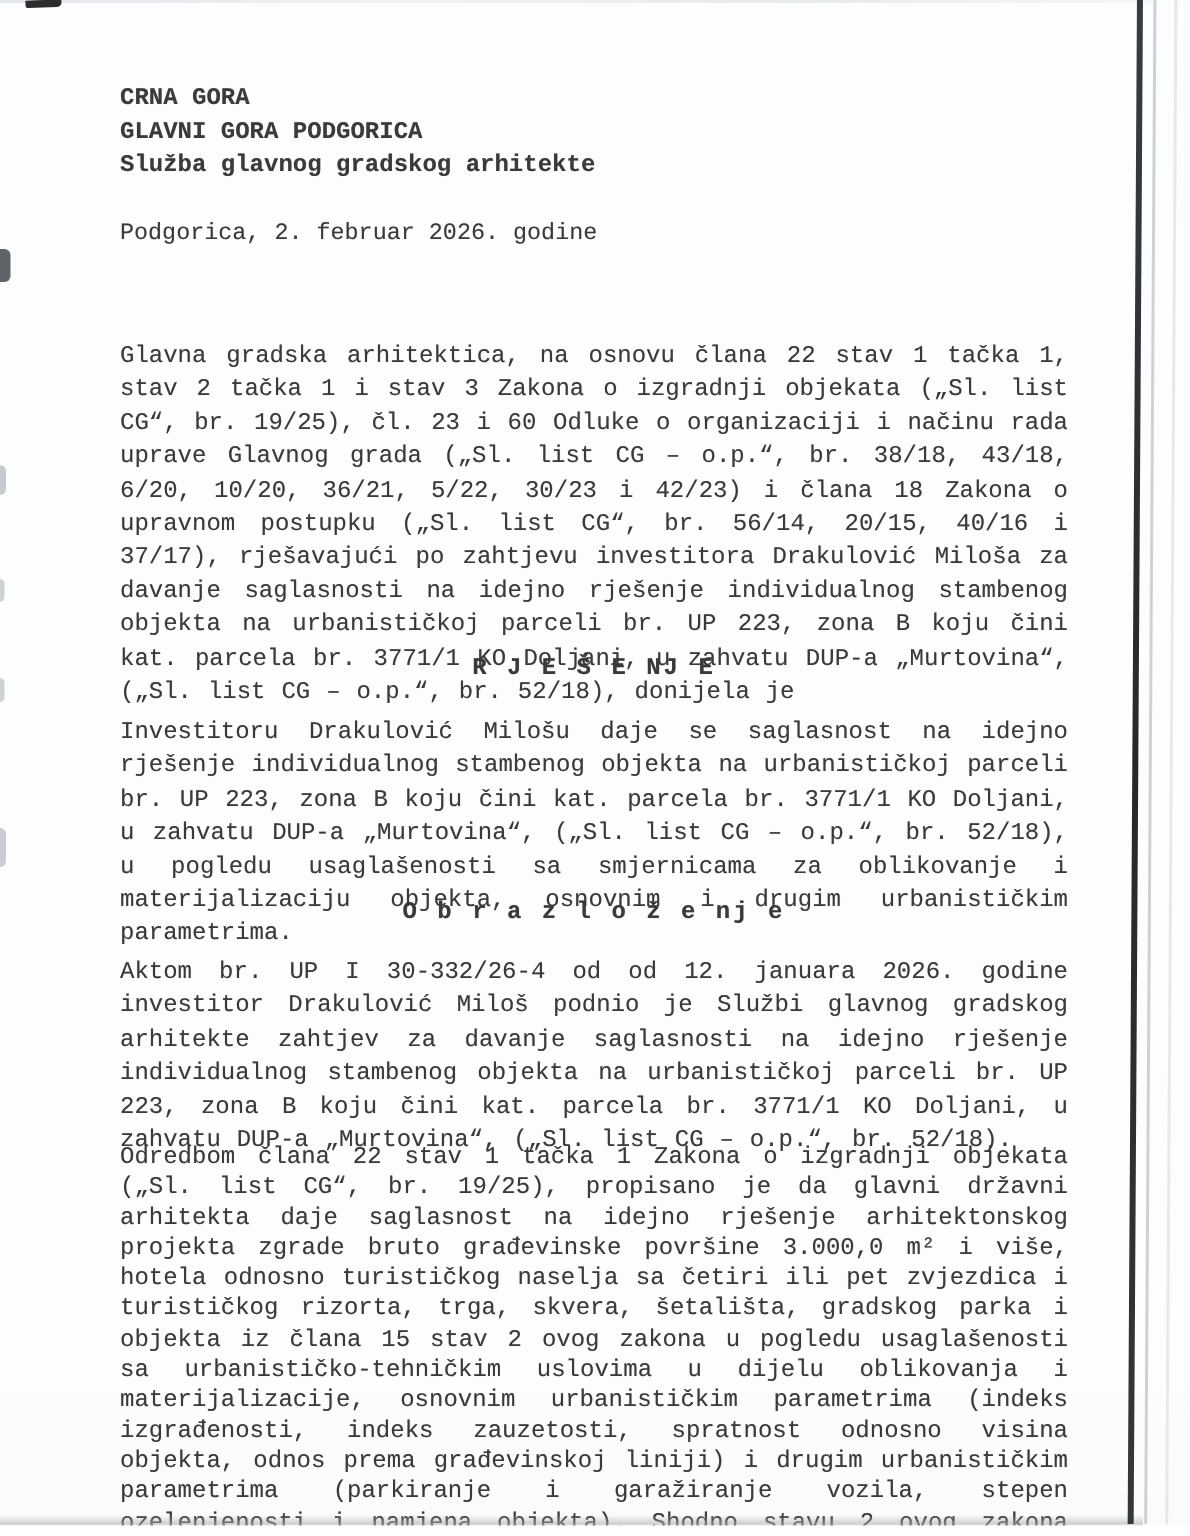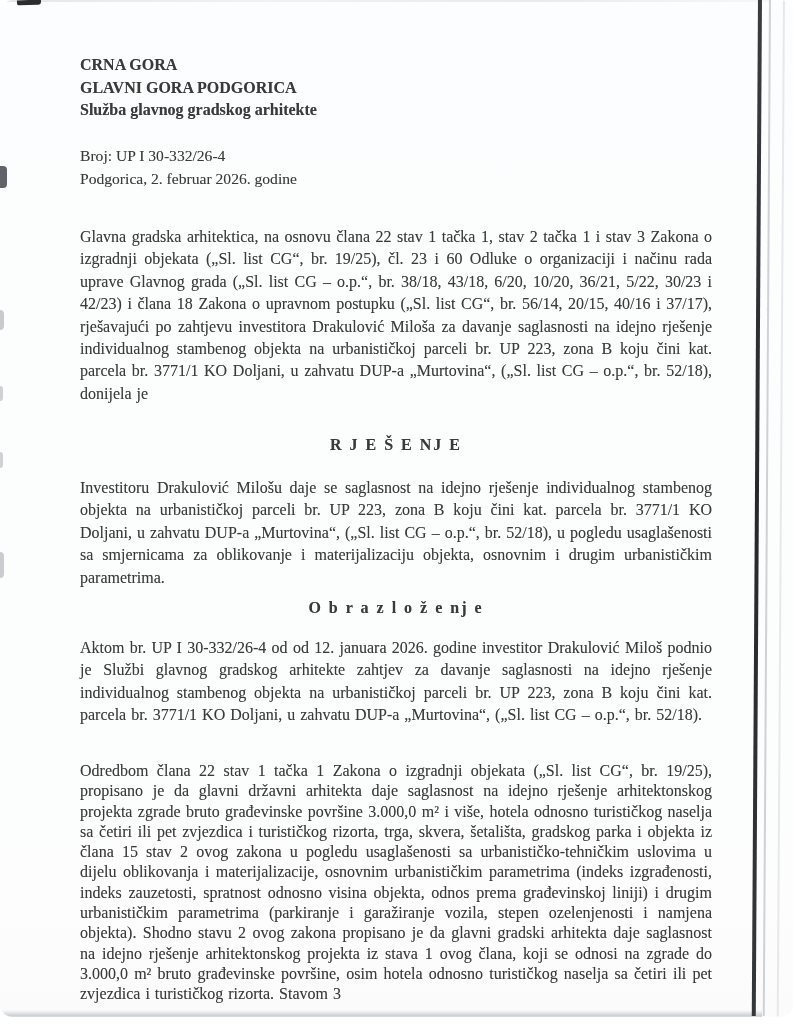--- a/index.html
+++ b/index.html
@@ -6,23 +6,22 @@
     margin: 0;
     padding: 0;
     background: #ffffff;
   }
   .page {
     position: relative;
     width: 793px;
     height: 1017px;
     background: linear-gradient(180deg, #fcfdfe 0%, #fdfdfd 90%, #fbfbfb 100%);
     overflow: hidden;
-    font-family: Liberation Serif, serif;
+    font-family: Liberation Mono, monospace;
     color: #3a3a3a;
-    border-radius: 13px;
   }
   .col {
     position: absolute;
     left: 80px;
     width: 632px;
   }
   .txt {
     font-size: 16px;
     line-height: 22.4px;
     color: #3a3a3a;
@@ -101,21 +100,20 @@
 
 <div class="page">
 
   <div class="col" style="top:54px;">
     <div class="hdr">CRNA GORA</div>
     <div class="hdr">GLAVNI GORA PODGORICA</div>
     <div class="hdr">Služba glavnog gradskog arhitekte</div>
   </div>
 
   <div class="col" style="top:144px;">
-    <div class="ref">Broj: UP I 30-332/26-4</div>
     <div class="ref">Podgorica, 2. februar 2026. godine</div>
   </div>
 
   <div class="col txt" style="top:226px;">Glavna gradska arhitektica, na osnovu člana 22 stav 1 tačka 1, stav 2 tačka 1 i stav 3 Zakona o izgradnji objekata („Sl. list CG“, br. 19/25), čl. 23 i 60 Odluke o organizaciji i načinu rada uprave Glavnog grada („Sl. list CG – o.p.“, br. 38/18, 43/18, 6/20, 10/20, 36/21, 5/22, 30/23 i 42/23) i člana 18 Zakona o upravnom postupku („Sl. list CG“, br. 56/14, 20/15, 40/16 i 37/17), rješavajući po zahtjevu investitora Drakulović Miloša za davanje saglasnosti na idejno rješenje individualnog stambenog objekta na urbanističkoj parceli br. UP 223, zona B koju čini kat. parcela br. 3771/1 KO Doljani, u zahvatu DUP-a „Murtovina“, („Sl. list CG – o.p.“,  br. 52/18), donijela je</div>
 
   <div class="col title-line title-main" style="top:436px;">R J E Š E NJ E</div>
 
   <div class="col txt" style="top:477px;">Investitoru Drakulović Milošu daje se saglasnost na idejno rješenje individualnog stambenog objekta na urbanističkoj parceli br. UP 223, zona B koju čini kat. parcela br. 3771/1 KO Doljani, u zahvatu DUP-a „Murtovina“, („Sl. list CG – o.p.“, br. 52/18), u pogledu usaglašenosti sa smjernicama za oblikovanje i materijalizaciju objekta, osnovnim i drugim urbanističkim parametrima.</div>
 
   <div class="col title-line title-sub" style="top:599px;">O b r a z l o ž e nj e</div>

